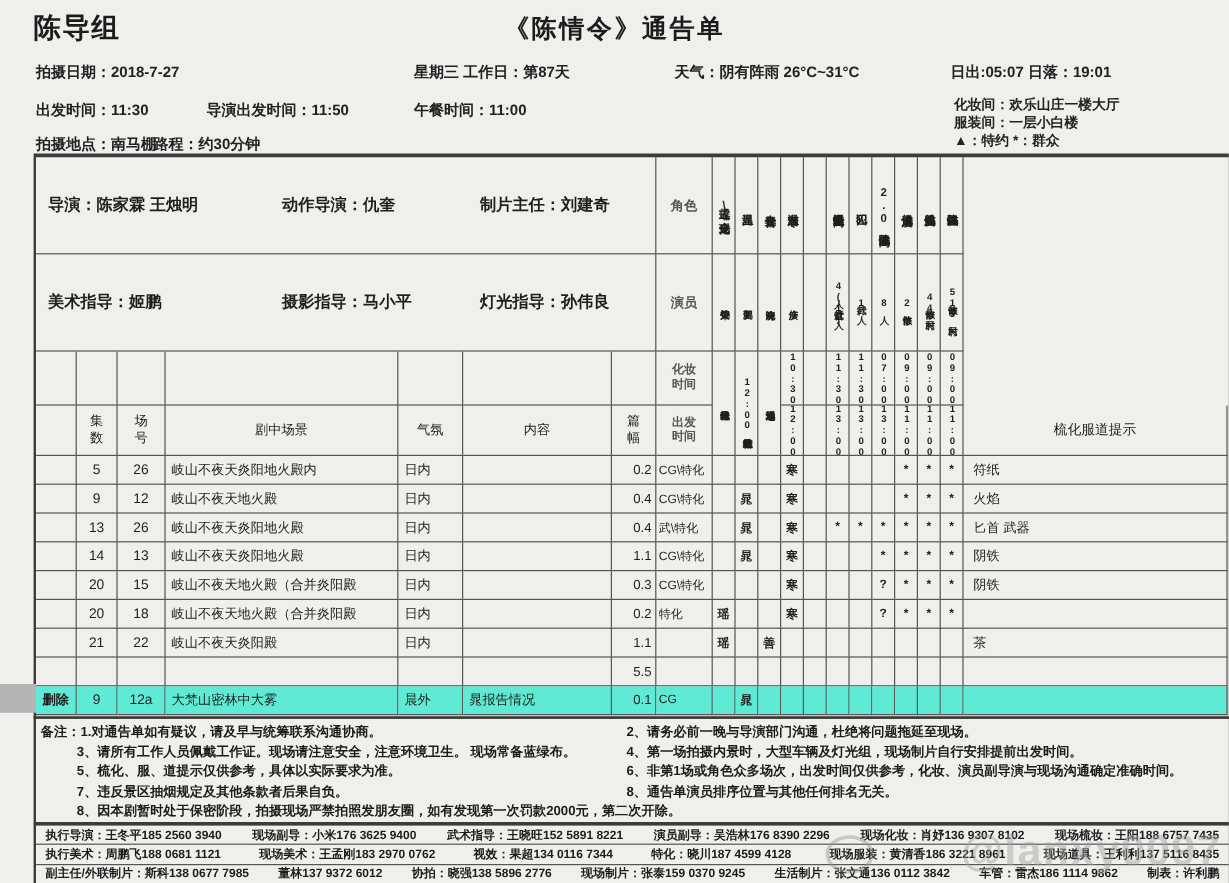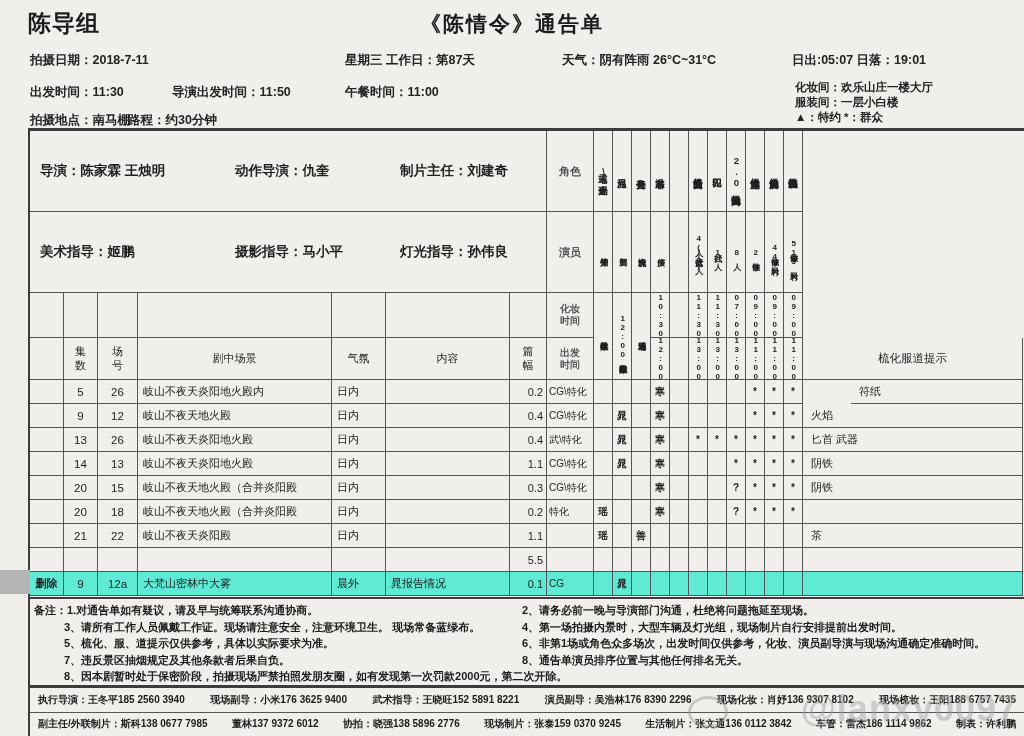--- a/index.html
+++ b/index.html
@@ -61,21 +61,21 @@
   #stamp{left:688px;top:696px;width:34px;height:26px;border:3px solid rgba(150,150,150,0.45);
     border-radius:50%;z-index:5;}
   #delstrip{left:0;top:570px;width:30px;height:24px;background:#b4b4b4;}
 </style>
 </head>
 <body>
 
 <div class="abs" id="unit">陈导组</div>
 <div class="abs" id="title">《陈情令》通告单</div>
 
-<div class="abs info" style="left:30px;top:52px;">拍摄日期：2018-7-11</div>
+<div class="abs info" style="left:30px;top:52px;">拍摄日期：2018-7-27</div>
 <div class="abs info" style="left:345px;top:52px;">星期三  工作日：第87天</div>
 <div class="abs info" style="left:562px;top:52px;">天气：阴有阵雨  26°C~31°C</div>
 <div class="abs info" style="left:792px;top:52px;">日出:05:07  日落：19:01</div>
 
 <div class="abs info" style="left:30px;top:84px;">出发时间：11:30</div>
 <div class="abs info" style="left:172px;top:84px;">导演出发时间：11:50</div>
 <div class="abs info" style="left:345px;top:84px;">午餐时间：11:00</div>
 
 <div class="abs info" style="left:795px;top:80px;font-size:11.5px;">化妆间：欢乐山庄一楼大厅</div>
 <div class="abs info" style="left:795px;top:95px;font-size:11.5px;">服装间：一层小白楼</div>
@@ -182,21 +182,21 @@
     <div class="cell mark" style="grid-area: 5 / 10 / 6 / 11;"></div>
     <div class="cell mark" style="grid-area: 5 / 11 / 6 / 12;"></div>
     <div class="cell mark" style="grid-area: 5 / 12 / 6 / 13;">寒</div>
     <div class="cell mark" style="grid-area: 5 / 13 / 6 / 14;"></div>
     <div class="cell mark" style="grid-area: 5 / 14 / 6 / 15;"></div>
     <div class="cell mark" style="grid-area: 5 / 15 / 6 / 16;"></div>
     <div class="cell mark" style="grid-area: 5 / 16 / 6 / 17;"></div>
     <div class="cell mark" style="grid-area: 5 / 17 / 6 / 18;">*</div>
     <div class="cell mark" style="grid-area: 5 / 18 / 6 / 19;">*</div>
     <div class="cell mark" style="grid-area: 5 / 19 / 6 / 20;">*</div>
-    <div class="cell tl" style="grid-area: 5 / 20 / 6 / 21; padding-left: 8px; margin-left: 48px;">符纸</div>
+    <div class="cell tl" style="grid-area: 5 / 20 / 6 / 21; padding-left: 8px;">符纸</div>
     <div class="cell b" style="grid-area: 6 / 1 / 7 / 2; font-size: 11px;"></div>
     <div class="cell num" style="grid-area: 6 / 2 / 7 / 3;">9</div>
     <div class="cell num" style="grid-area: 6 / 3 / 7 / 4;">12</div>
     <div class="cell tl" style="grid-area: 6 / 4 / 7 / 5;">岐山不夜天地火殿</div>
     <div class="cell tl" style="grid-area: 6 / 5 / 7 / 6;">日内</div>
     <div class="cell tl" style="grid-area: 6 / 6 / 7 / 7;"></div>
     <div class="cell tr" style="grid-area: 6 / 7 / 7 / 8;">0.4</div>
     <div class="cell tl fx" style="grid-area: 6 / 8 / 7 / 9;">CG\特化</div>
     <div class="cell mark" style="grid-area: 6 / 9 / 7 / 10;"></div>
     <div class="cell mark" style="grid-area: 6 / 10 / 7 / 11;">晁</div>
@@ -372,20 +372,28 @@
 
 <div class="abs" id="crew">
   <div class="crewrow" id="crew-row-0">
       <span>执行导演：王冬平185 2560 3940</span>
       <span>现场副导：小米176 3625 9400</span>
       <span>武术指导：王晓旺152 5891 8221</span>
       <span>演员副导：吴浩林176 8390 2296</span>
       <span>现场化妆：肖妤136 9307 8102</span>
       <span>现场梳妆：王阳188 6757 7435</span>
     </div>
+  <div class="crewrow" id="crew-row-1">
+      <span>执行美术：周鹏飞188 0681 1121</span>
+      <span>现场美术：王孟刚183 2970 0762</span>
+      <span>视效：果超134 0116 7344</span>
+      <span>特化：晓川187 4599 4128</span>
+      <span>现场服装：黄清香186 3221 8961</span>
+      <span>现场道具：王利利137 5116 8435</span>
+    </div>
   <div class="crewrow" id="crew-row-2">
       <span>副主任/外联制片：斯科138 0677 7985</span>
       <span>董林137 9372 6012</span>
       <span>协拍：晓强138 5896 2776</span>
       <span>现场制片：张泰159 0370 9245</span>
       <span>生活制片：张文通136 0112 3842</span>
       <span>车管：雷杰186 1114 9862</span>
       <span>制表：许利鹏</span>
     </div>
 </div>

